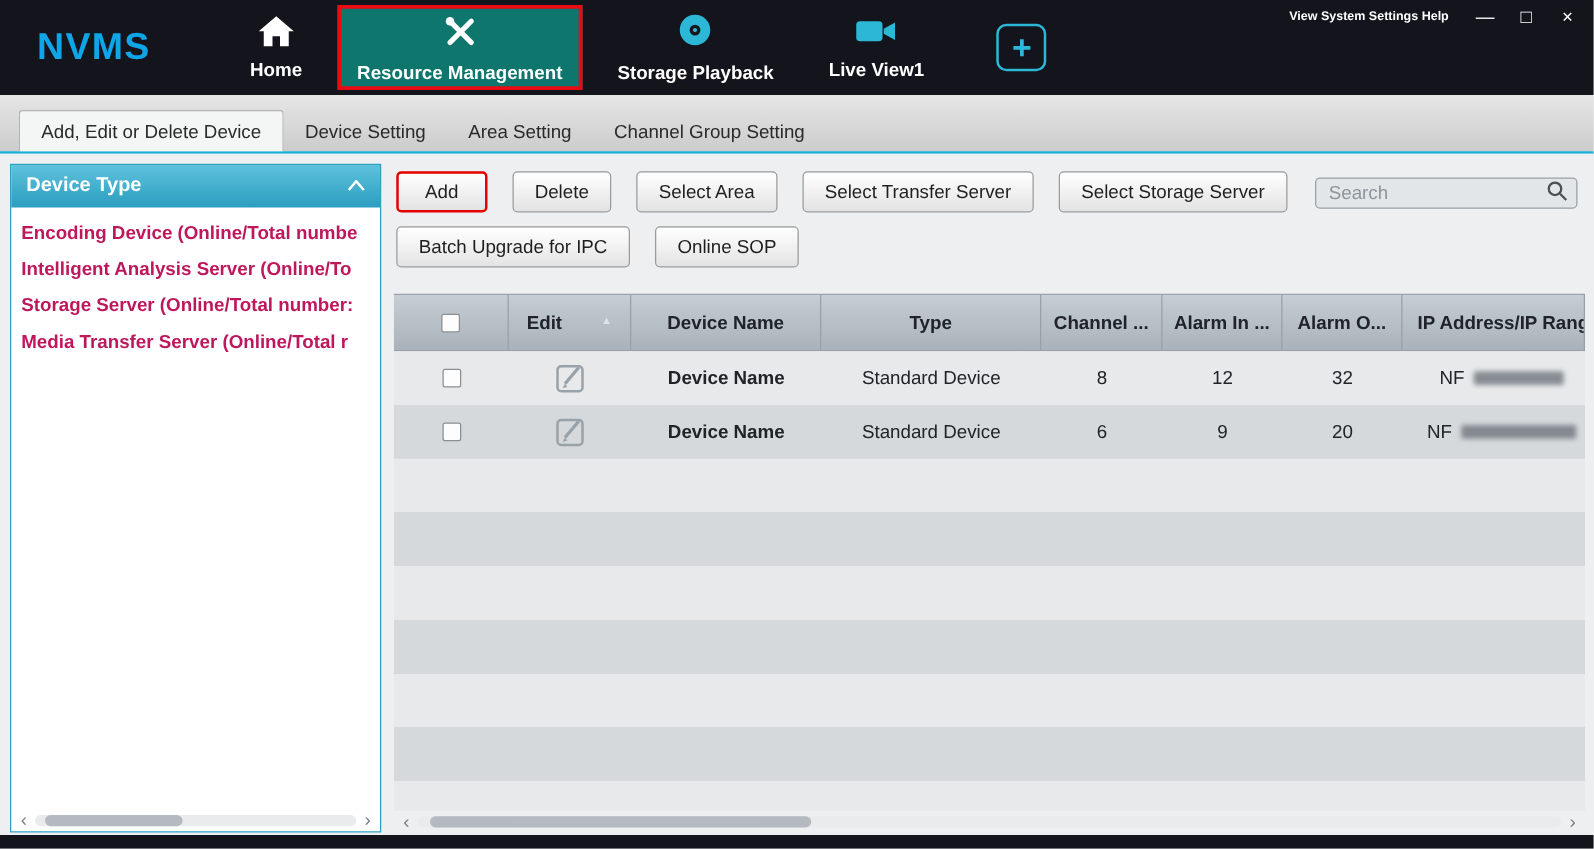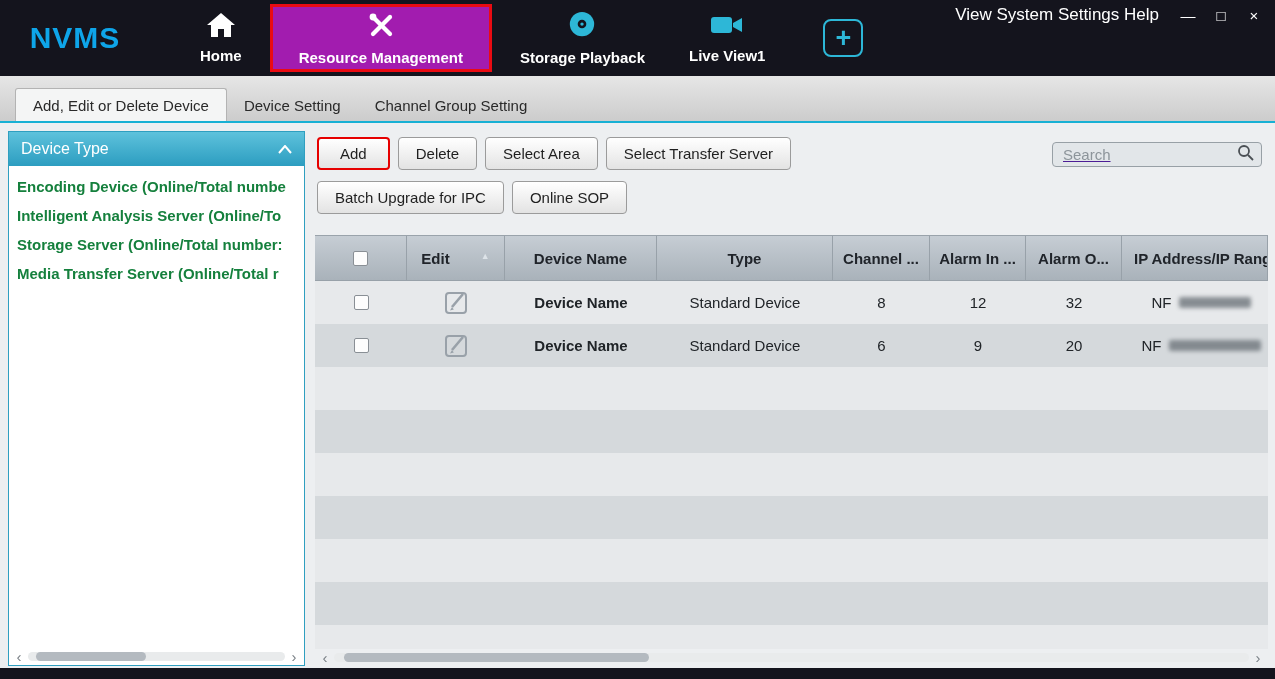--- a/index.html
+++ b/index.html
@@ -6,68 +6,68 @@
   html,body { width:1275px; height:679px; overflow:hidden; }
   body { font-family:"Liberation Sans", sans-serif; background:#edeff1; }
 
   
   .topbar { height:76px; background:#14141d; position:relative; display:flex; align-items:stretch; }
   .logo-wrap { width:150px; display:flex; align-items:center; justify-content:center; }
   .logo { color:#0ea5e9; font-size:30px; font-weight:bold; letter-spacing:1px; }
   .nav { display:flex; align-items:stretch; margin-left:28px; }
   .nav-item { display:flex; flex-direction:column; align-items:center; justify-content:center; gap:6px;
               padding:0 22px; color:#fff; font-size:15px; font-weight:bold; cursor:default; }
-  .nav-item.active { background:#a21caf; border:3px solid #ea0b12; margin:4px 6px; padding:0 26px; }
+  .nav-item.active { background:#0f766e; border:3px solid #ea0b12; margin:4px 6px; padding:0 13px; }
   .plus-box { align-self:center; margin-left:36px; width:40px; height:38px; border:2px solid #2db7d7;
               border-radius:8px; color:#2db7d7; font-size:27px; font-weight:bold;
               display:flex; align-items:center; justify-content:center; line-height:1; }
   .top-right { position:absolute; top:5px; right:12px; display:flex; align-items:center; gap:20px; color:#fff; }
-  .menu-text { font-size:17px; font-weight:normal;margin-left:25px; }
+  .menu-text { font-size:10px; font-weight:bold;margin-left:25px; }
   .win-controls { display:flex; gap:15px; }
   .win-btn { font-size:15px; width:18px; text-align:center; }
 
   
   .tabbar { height:47px; background:linear-gradient(#e6e6e6,#cccccc); border-bottom:2px solid #17b0d4;
             display:flex; align-items:flex-end; padding-left:15px; }
   .tab { height:31px; display:flex; align-items:center; padding:16px 17px; font-size:15px; color:#2a2a2a; }
   .tab.active { background:#f4f5f5; border:1px solid #b3b3b3; border-bottom:none;
                 border-radius:3px 3px 0 0; }
 
   
   .content { display:flex; height:545px; padding:8px 7px 2px 8px; gap:10px; background:#edeff1; }
 
   
   .sidebar { width:297px; flex:none; border:1px solid #2f9fc0; background:#fff;
              display:flex; flex-direction:column; }
   .sidebar-header { height:34px; flex:none; background:linear-gradient(#5ec2dc,#2c9dc0);
                     display:flex; align-items:center; justify-content:space-between;
                     padding:0 12px; color:#fff; }
-  .sidebar-title { font-size:16px; font-weight:normal; }
+  .sidebar-title { font-size:16px; font-weight:bold; }
   .sidebar-list { flex:1; padding-top:6px; overflow:hidden; }
   .sidebar-item { height:29px; line-height:29px; padding-left:8px; font-size:15px; font-weight:600;
-                  color:#15803d; white-space:nowrap; overflow:hidden; }
+                  color:#be185d; white-space:nowrap; overflow:hidden; }
   .hscroll { height:17px; flex:none; display:flex; align-items:center; padding:0 4px; }
   .scroll-arrow { font-size:15px; color:#7a8086; width:12px; text-align:center; line-height:1; }
   .track { flex:1; height:9px; background:#e9ebec; border-radius:5px; position:relative; margin:0 3px; }
   .thumb { position:absolute; top:0; height:9px; border-radius:5px; background:#b4bac0; }
 
   
   .main { flex:1; min-width:0; display:flex; flex-direction:column; }
   .toolbar { position:relative; padding:6px 0 0 2px; height:104px; flex:none; }
-  .btn-row { display:flex; gap:8px; }
+  .btn-row { display:flex; gap:20px; }
   .btn-row + .btn-row { margin-top:11px; }
   .btn { height:33px; padding:0 17px; background:linear-gradient(#ffffff,#e3e3e3);
          border:1px solid #9b9b9b; border-radius:4px; font-size:15px; color:#1f1f1f;
          display:flex; align-items:center; font-family:inherit; }
   .btn.add { border:2px solid #e60000; padding:0 21px; }
   .search { position:absolute; top:11px; right:6px; width:210px; height:25px;
             border:1px solid #98a0a6; border-radius:4px; background:#e2e6e9;
             display:flex; align-items:center; padding:0 7px 0 10px; }
   .search input { flex:1; border:none; background:transparent; outline:none; font-size:15px;
-                  color:#4c1d95; font-family:inherit; min-width:0;text-decoration:underline; }
+                  color:#14532d; font-family:inherit; min-width:0; }
   .search input::placeholder { color:#8d959b; }
 
   
   .table { flex:1; display:flex; flex-direction:column; overflow:hidden; border-top:1px solid #9aa3ab; }
   .thead { display:flex; height:45px; flex:none; background:linear-gradient(#c6cdd4,#a9b2ba);
            border-bottom:1px solid #98a1a9; }
   .th { display:flex; align-items:center; justify-content:center; font-size:15px; font-weight:600;
         color:#20242a; border-right:1px solid #98a1a9; }
   .col-cb   { width:92px;  flex:none; }
   .col-edit { width:98px;  flex:none;gap:24px; }
@@ -155,20 +155,21 @@
       <span class="win-btn">—</span>
       <span class="win-btn">□</span>
       <span class="win-btn">×</span>
     </span>
   </div>
 </header>
 
 <div class="tabbar">
   <div class="tab active">Add, Edit or Delete Device</div>
   <div class="tab">Device Setting</div>
+  <div class="tab">Area Setting</div>
   <div class="tab">Channel Group Setting</div>
 </div>
 
 <div class="content">
 
   <aside class="sidebar">
     <div class="sidebar-header">
       <span class="sidebar-title">Device Type</span>
       <span>
         <svg width="14" height="9" viewBox="0 0 14 9">
@@ -192,20 +193,21 @@
   </aside>
 
   <main class="main">
 
     <div class="toolbar">
       <div class="btn-row">
         <button class="btn add">Add</button>
         <button class="btn">Delete</button>
         <button class="btn">Select Area</button>
         <button class="btn">Select Transfer Server</button>
+        <button class="btn">Select Storage Server</button>
       </div>
       <div class="btn-row">
         <button class="btn">Batch Upgrade for IPC</button>
         <button class="btn">Online SOP</button>
       </div>
       <div class="search">
         <input placeholder="Search" style="">
         <span>
           <svg width="17" height="17" viewBox="0 0 17 17">
             <circle cx="7" cy="7" r="5" fill="none" stroke="#4a4f54" stroke-width="1.8"></circle>

